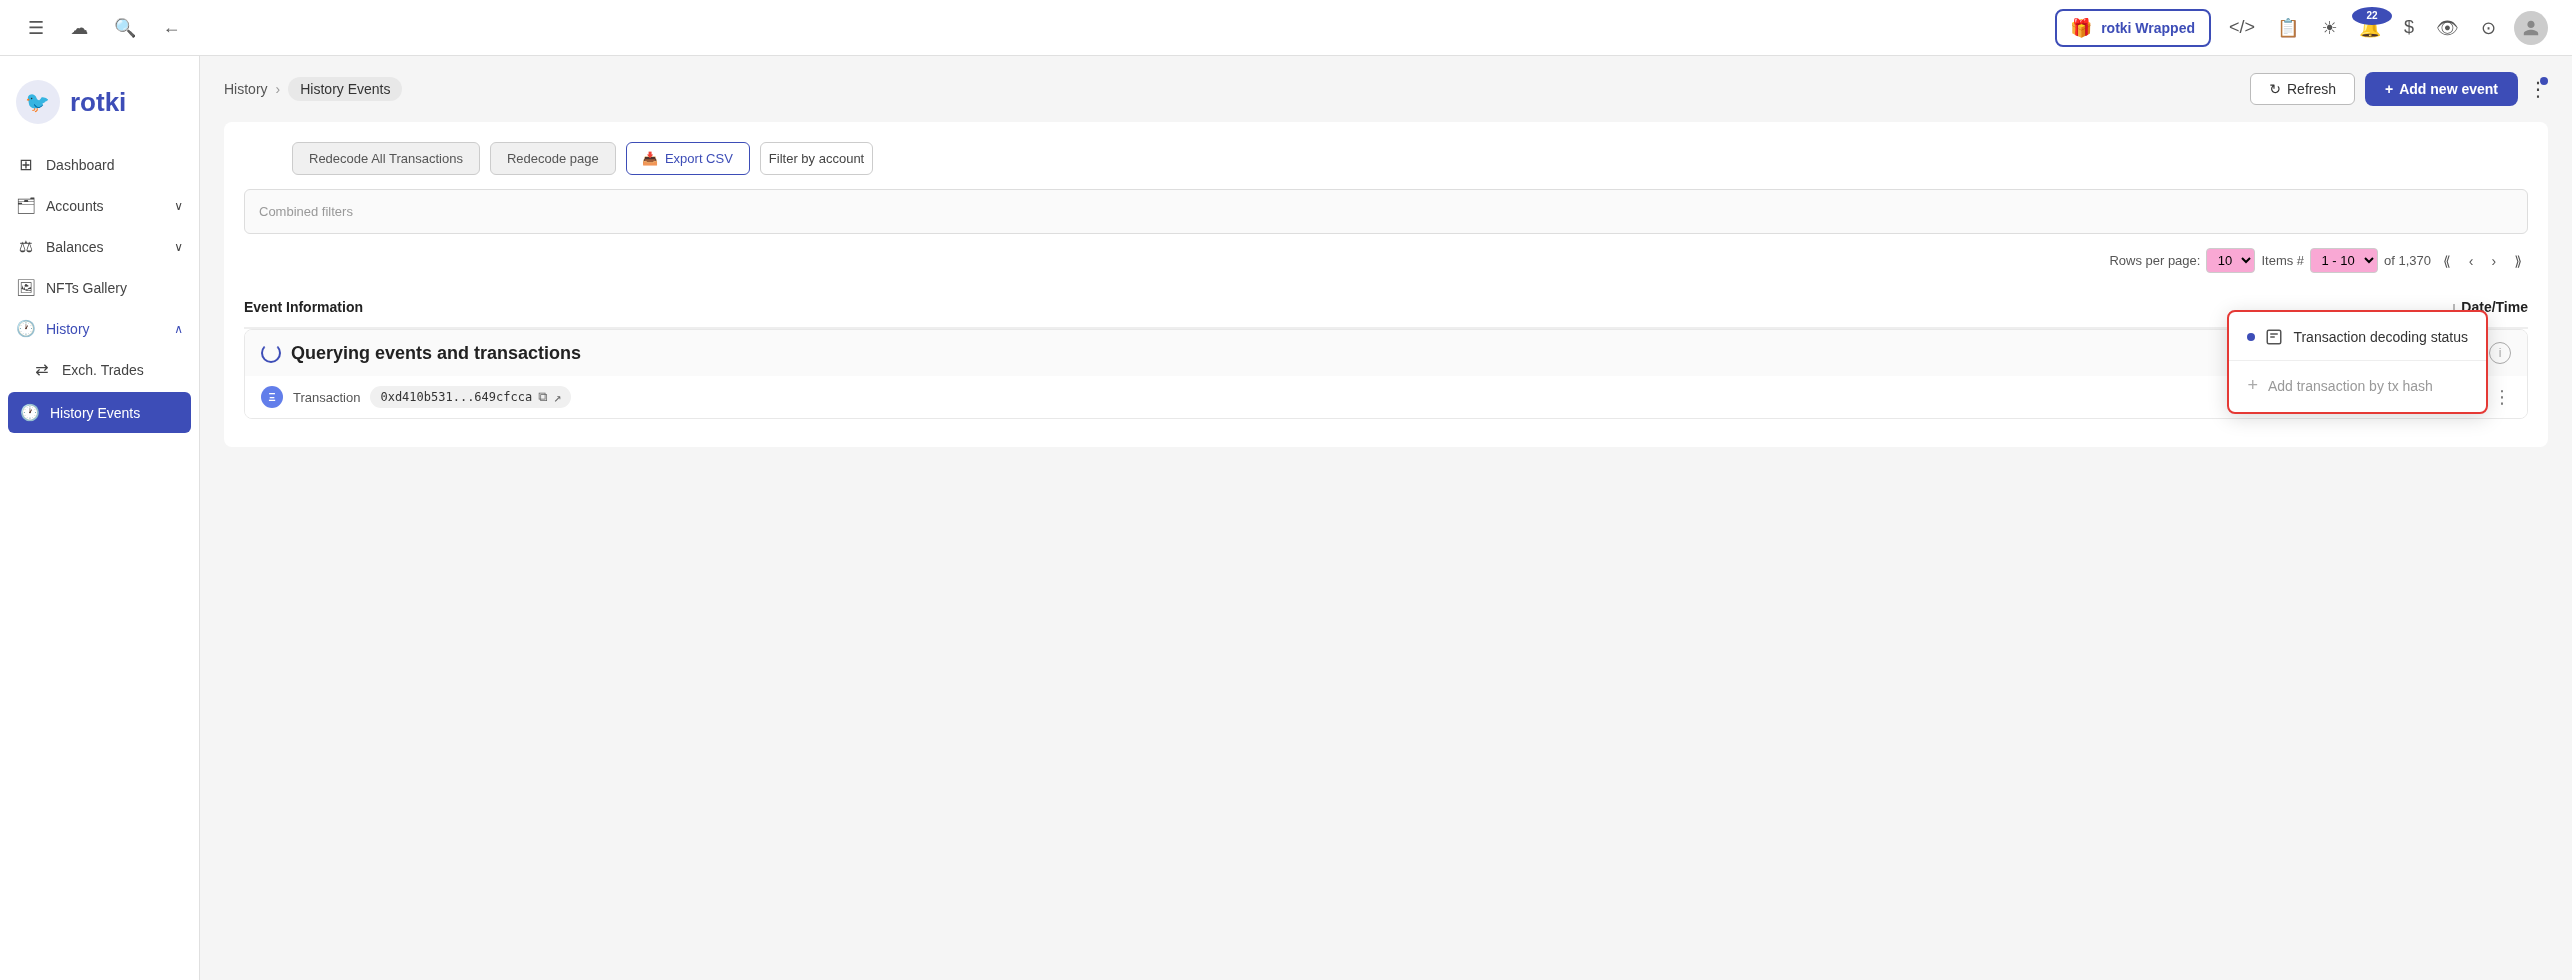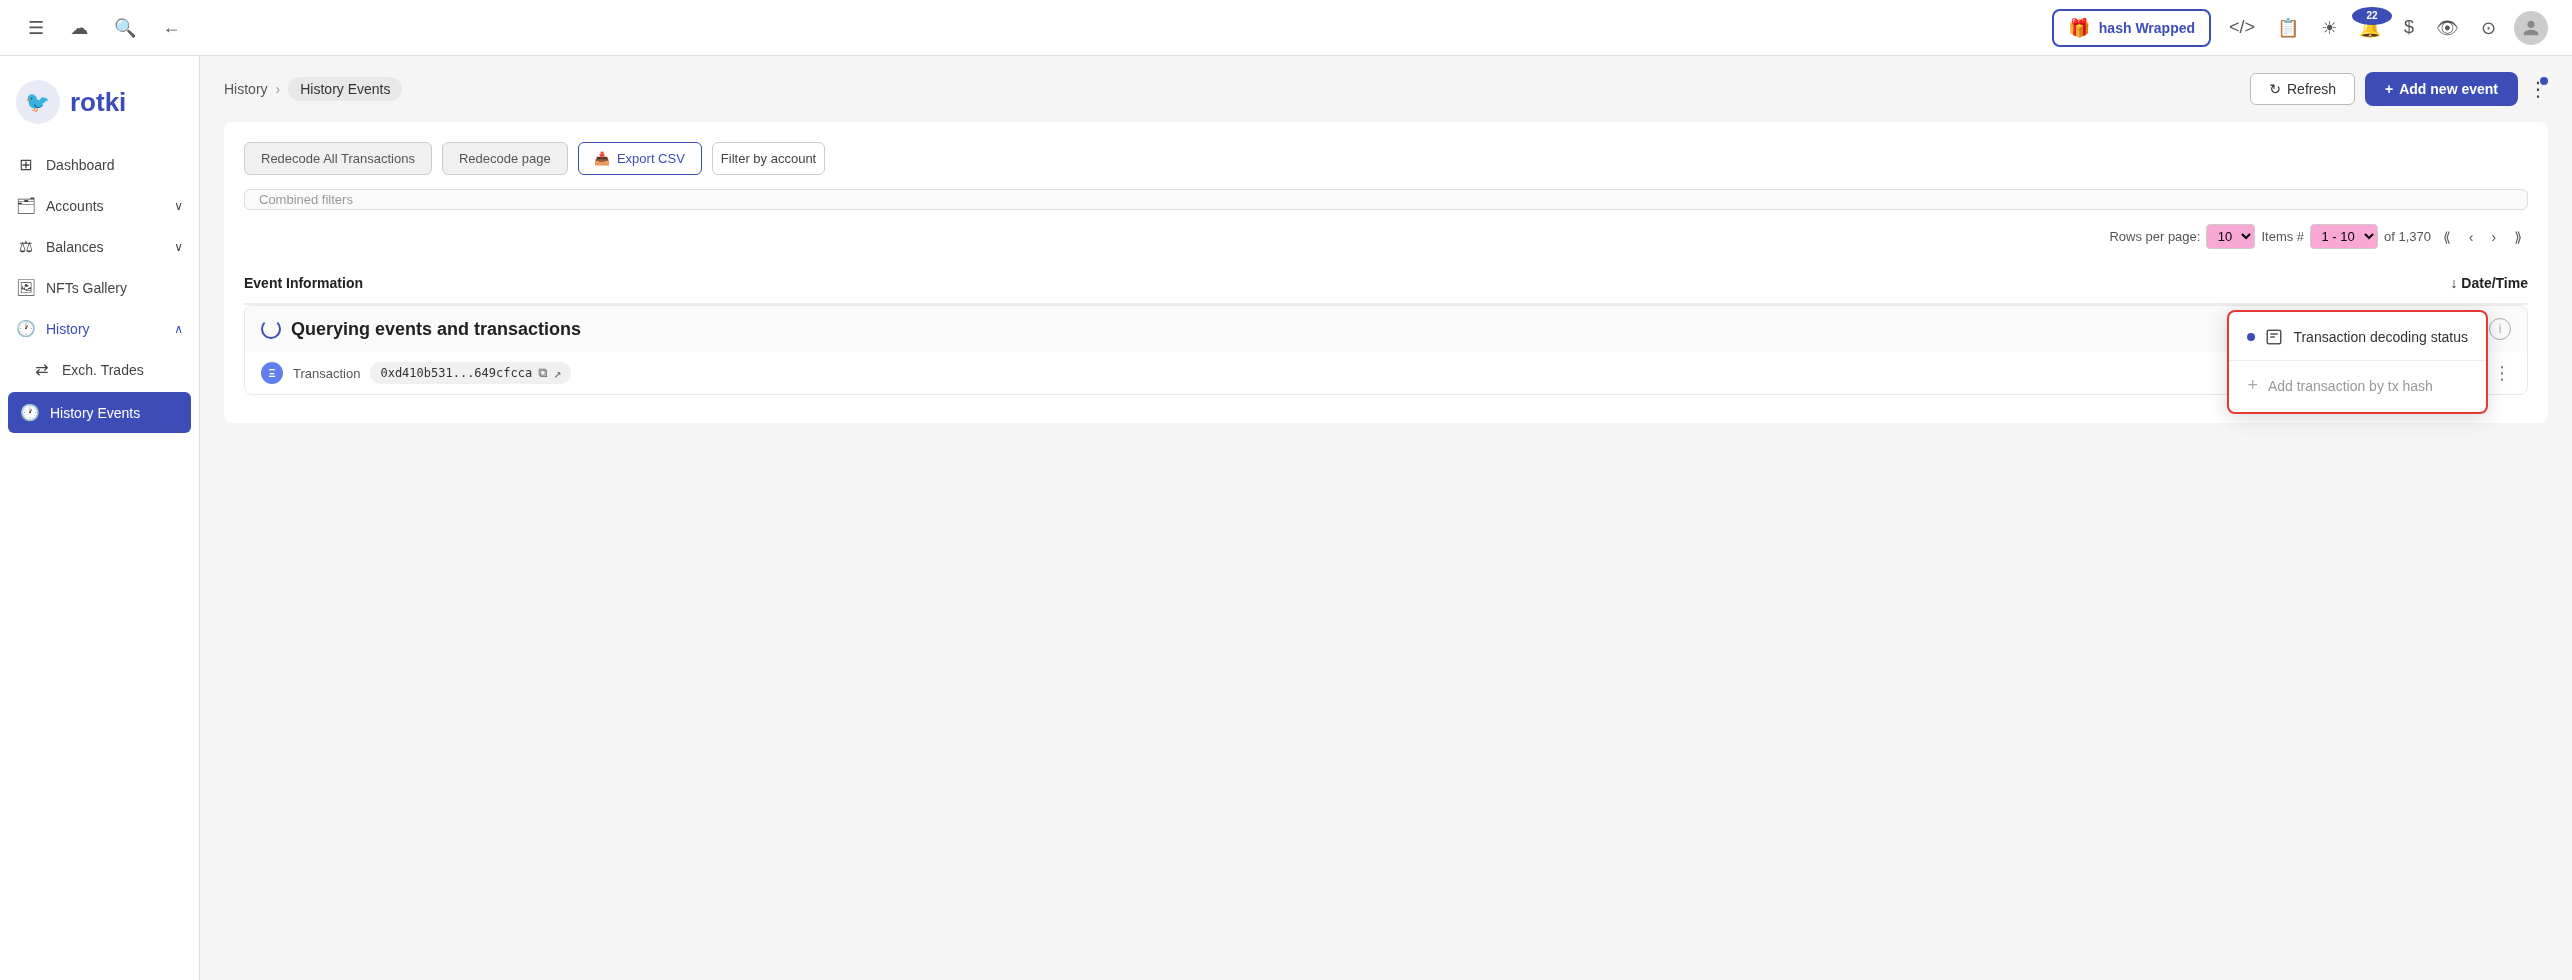--- a/index.html
+++ b/index.html
@@ -101,35 +101,35 @@
     }
     .blue-dot {
       width: 8px; height: 8px; background: #3d4db7; border-radius: 50%;
       position: absolute; top: 0; right: 0;
     }
 
     
     .content-panel { margin: 0 24px 24px 24px; background: #fff; border-radius: 8px; padding: 20px; }
 
     
-    .toolbar-row { display: flex; align-items: center; gap: 10px; margin-bottom: 14px; flex-wrap: wrap; }
+    .toolbar-row { display: flex; align-items: center; gap: 10px; margin-bottom: 14px; flex-wrap: wrap; margin-left: 48px; }
     .toolbar-btn {
       padding: 8px 16px; border-radius: 6px; border: 1px solid #ccc;
       background: #f0f0f0; color: #555; cursor: pointer; font-size: 13px;
     }
     .toolbar-btn.primary-outline {
       border-color: #3d4db7; color: #3d4db7; background: #fff;
       display: flex; align-items: center; gap: 6px; font-weight: 500;
     }
     .filter-btn {
       padding: 8px 8px; border-radius: 6px; border: 1px solid #ccc;
       background: #fff; cursor: pointer; font-size: 13px; color: #444;
     }
     .combined-filters {
-      padding: 2px 14px; border: 1px solid #ddd; border-radius: 6px;
+      padding: 14px 14px; border: 1px solid #ddd; border-radius: 6px;
       color: #999; font-size: 13px; background: #fafafa; min-width: 180px;
     }
 
     
     .dropdown-popup {
       position: absolute; right: 60px; top: 188px;
       background: #fff; border: 2px solid #e53935; border-radius: 8px;
       box-shadow: 0 4px 20px rgba(0,0,0,0.15); z-index: 100; min-width: 260px;
       padding: 4px 0;
     }
@@ -215,21 +215,21 @@
 <nav class="top-nav" data-interactable="false">
   <div class="top-nav-left" data-interactable="false">
     <button class="nav-icon-btn" data-interactable="true" title="Menu">☰</button>
     <button class="nav-icon-btn" data-interactable="true" title="Cloud">☁</button>
     <button class="nav-icon-btn" data-interactable="true" title="Search">🔍</button>
     <button class="nav-icon-btn" data-interactable="true" title="Back">←</button>
   </div>
   <div class="top-nav-right" data-interactable="false">
     <button class="rotki-wrapped-btn" data-interactable="true">
       <span class="gift-icon" data-interactable="false">🎁</span>
-      <span data-interactable="false">hash Wrapped</span>
+      <span data-interactable="false">rotki Wrapped</span>
     </button>
     <button class="nav-icon-btn" data-interactable="true" title="Code">&lt;/&gt;</button>
     <button class="nav-icon-btn" data-interactable="true" title="Notes">📋</button>
     <button class="nav-icon-btn" data-interactable="true" title="Theme">☀</button>
     <div class="icon-with-badge" data-interactable="false">
       <button class="nav-icon-btn" data-interactable="true" title="Notifications">🔔</button>
       <span class="badge" data-interactable="false">22</span>
     </div>
     <button class="nav-icon-btn" data-interactable="true" title="Currency">$</button>
     <button class="nav-icon-btn" data-interactable="true" title="Privacy">👁</button>

